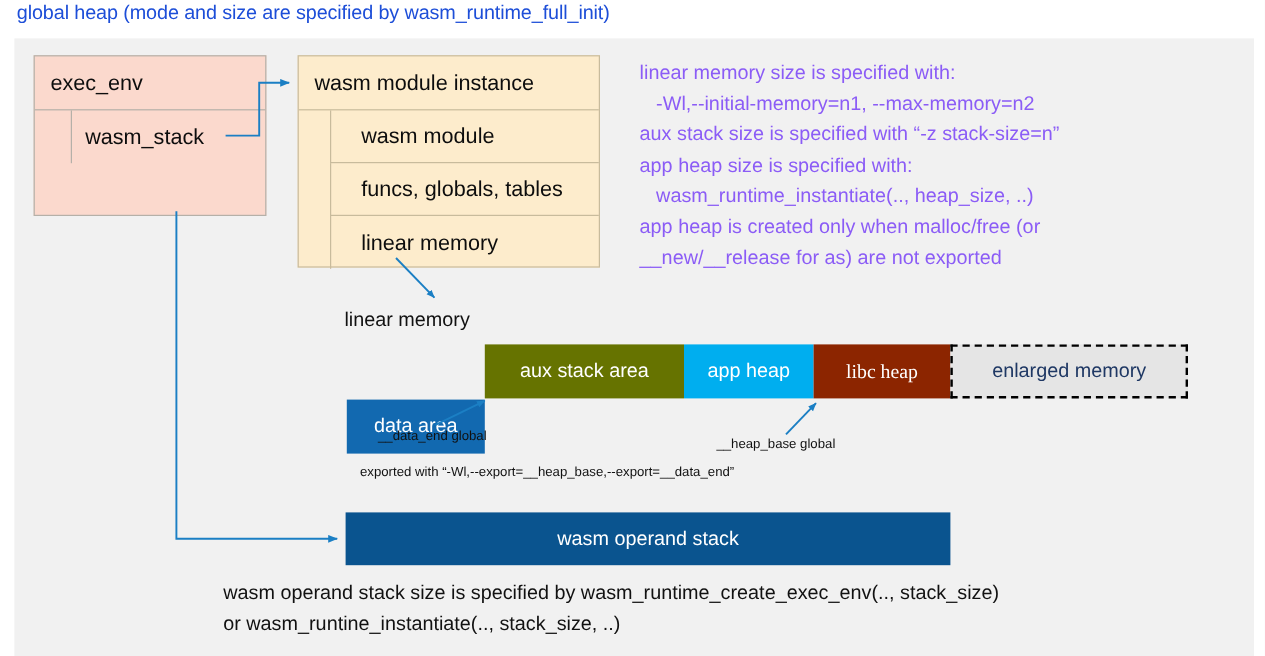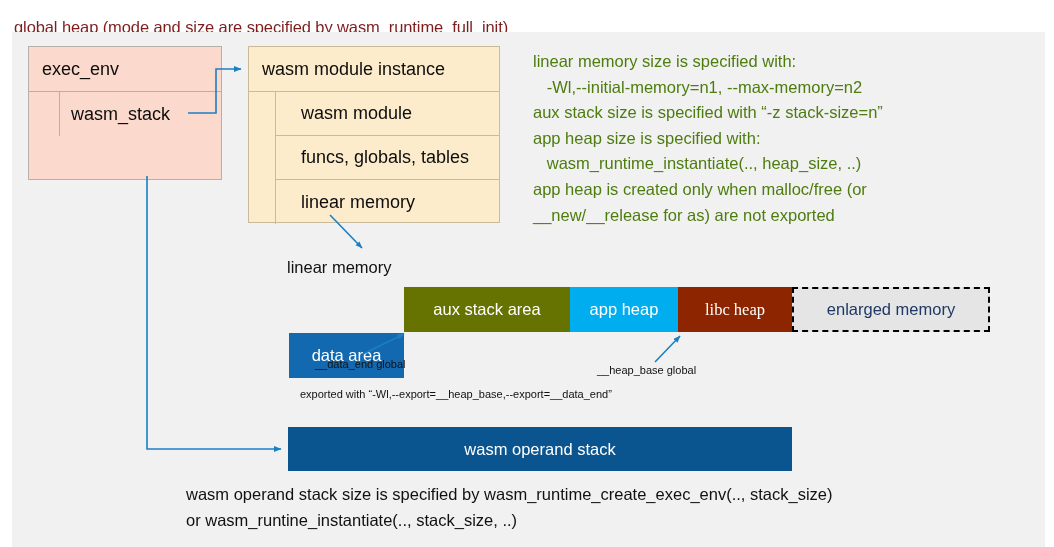--- a/index.html
+++ b/index.html
@@ -7,22 +7,22 @@
     width:1054px;height:547px;
     background:#ffffff;
     font-family:"Liberation Sans", sans-serif;
     overflow:hidden;
     position:relative;
   }
   .canvas{position:absolute;left:0;top:0;width:1054px;height:547px;}
 
   
   .title{
-    position:absolute;left:14px;top:18px;
-    font-size:16.5px;color:#7f1d1d;white-space:nowrap;
+    position:absolute;left:14px;top:2px;
+    font-size:16.5px;color:#1d4ed8;white-space:nowrap;
     letter-spacing:-0.1px;
   }
 
   
   .panel{
     position:absolute;left:12px;top:32px;
     width:1033px;height:515px;
     background:#f1f1f1;
   }
 
@@ -66,21 +66,21 @@
     height:44px;margin-left:26px;
     border-left:1px solid #c8bb9c;
     padding-left:25px;
   }
   #wmi-box .sub.mid{border-bottom:1px solid #c8bb9c;}
   #wmi-box .sub.topline{border-bottom:1px solid #c8bb9c;}
 
   
   .notes{
     position:absolute;left:533px;top:49px;
-    font-size:16.5px;line-height:25.6px;color:#4d7c0f;
+    font-size:16.5px;line-height:25.6px;color:#8b5cf6;
     white-space:pre;
   }
 
   
   .lm-caption{
     position:absolute;left:287px;top:258px;
     font-size:16.5px;color:#111;white-space:nowrap;
   }
 
   

